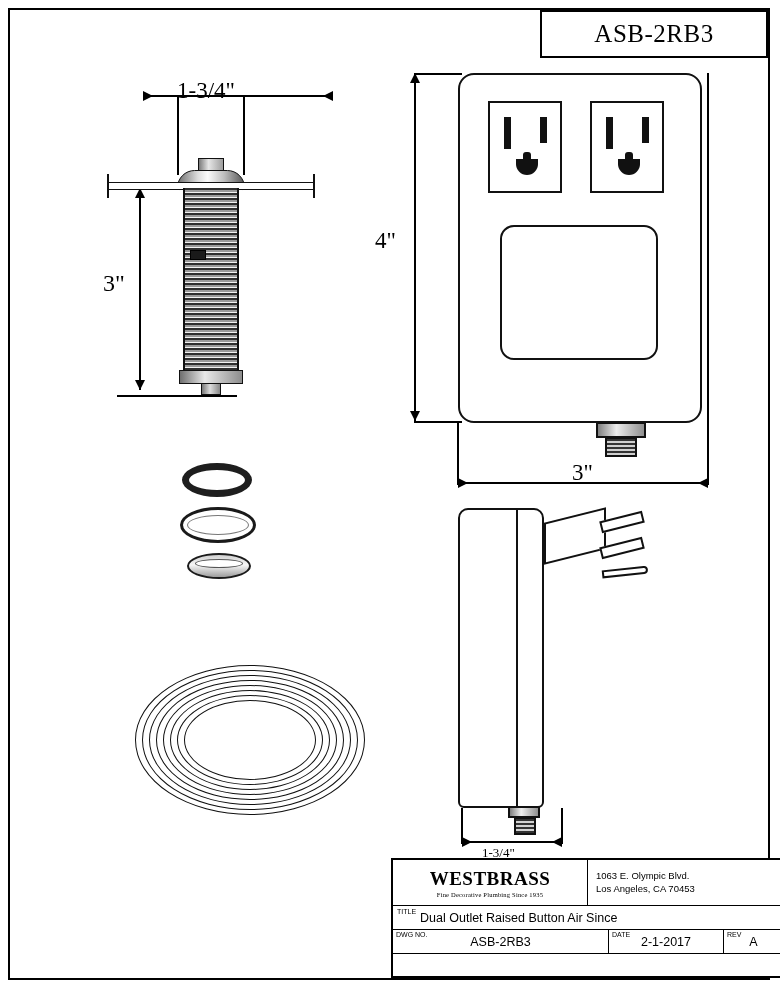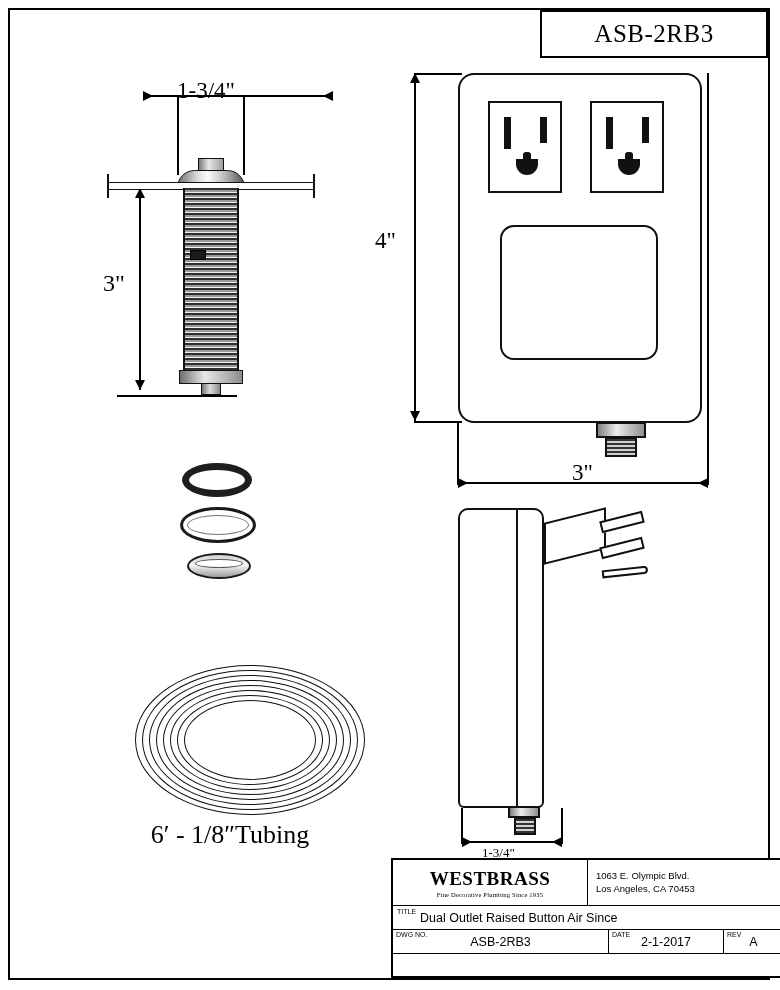--- a/index.html
+++ b/index.html
@@ -453,21 +453,20 @@
   <div class="coil-wrap">
     <div class="coil" style="left:0px;   top:0px;   width:230px; height:150px;"></div>
     <div class="coil" style="left:7px;   top:5px;   width:216px; height:140px;"></div>
     <div class="coil" style="left:14px;  top:10px;  width:202px; height:130px;"></div>
     <div class="coil" style="left:21px;  top:15px;  width:188px; height:120px;"></div>
     <div class="coil" style="left:28px;  top:20px;  width:174px; height:110px;"></div>
     <div class="coil" style="left:35px;  top:25px;  width:160px; height:100px;"></div>
     <div class="coil" style="left:42px;  top:30px;  width:146px; height:90px;"></div>
     <div class="coil" style="left:49px;  top:35px;  width:132px; height:80px;"></div>
   </div>
-  <div class="tubing-label">6′ - 1/8″Tubing</div>
 
   <div class="front-box">
     <div class="outlet outlet-left">
       <div class="slot slot-l"></div>
       <div class="slot slot-r"></div>
       <div class="ground"></div>
     </div>
     <div class="outlet outlet-right">
       <div class="slot slot-l"></div>
       <div class="slot slot-r"></div>

